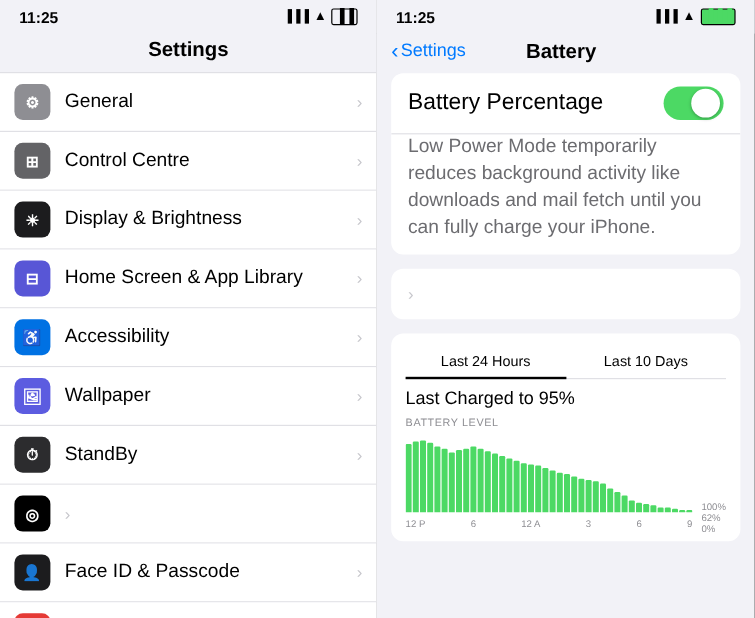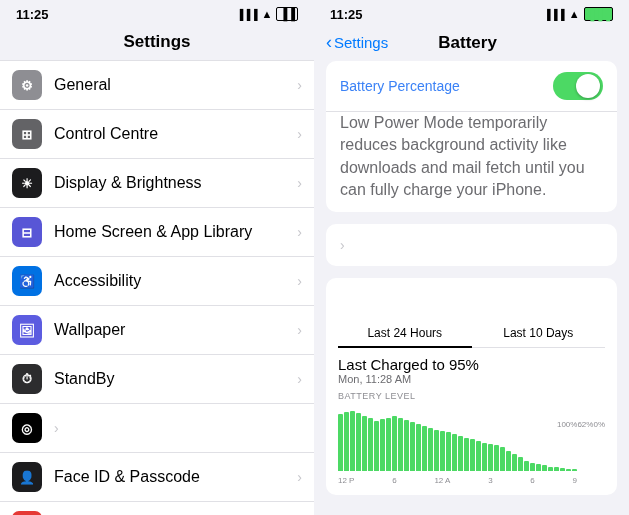--- a/index.html
+++ b/index.html
@@ -174,22 +174,22 @@
       padding: 11px 14px;
       border-bottom: 0.5px solid #e0e0e5;
       min-height: 44px;
     }
 
     .battery-row:last-child {
       border-bottom: none;
     }
 
     .battery-row-label {
-      font-size: 14px;
-      color: #3b82f6;
+      font-size: 19px;
+      color: #000000;
     }
 
     .battery-row-desc {
       font-size: 16px;
       color: #6c6c70;
       padding: 0 14px 10px;
       line-height: 1.4;
     }
 
     
@@ -254,21 +254,20 @@
       background: #fff;
       border-radius: 10px;
       margin: 0 12px;
       padding: 10px 12px;
     }
 
     .chart-tabs {
       display: flex;
       border-bottom: 0.5px solid #e0e0e5;
       margin-bottom: 8px;
-      margin-top: 32px;
     }
 
     .chart-tab {
       flex: 1;
       text-align: center;
       padding: 6px 4px;
       font-size: 12px;
       color: #000;
       cursor: pointer;
     }
@@ -304,24 +303,24 @@
 
     .chart-container {
       position: relative;
       height: 80px;
       width: 100%;
     }
 
     .chart-y-labels {
       position: absolute;
       right: 0;
-      top: 15px;
+      top: 4px;
       height: 100%;
       display: flex;
-      flex-direction: row;
+      flex-direction: column;
       justify-content: flex-end;
       font-size: 8px;
       color: #8e8e93;
     }
 
     .chart-bars-area {
       position: absolute;
       left: 0;
       right: 28px;
       top: 0;
@@ -447,21 +446,20 @@
     </div>
   </div>
 
   <div class="chart-section">
     <div class="chart-tabs">
       <div class="chart-tab active">Last 24 Hours</div>
       <div class="chart-tab">Last 10 Days</div>
     </div>
     <div class="chart-info">
       <div class="chart-info-title">Last Charged to 95%</div>
-      <div class="chart-info-sub">Mon, 11:28 AM</div>
     </div>
     <div class="chart-label">BATTERY LEVEL</div>
     <div class="chart-container">
       <div class="chart-bars-area" id="chart-bars">
           <div class="chart-bar" style="height: 85%;"></div>
           <div class="chart-bar" style="height: 88%;"></div>
           <div class="chart-bar" style="height: 90%;"></div>
           <div class="chart-bar" style="height: 87%;"></div>
           <div class="chart-bar" style="height: 82%;"></div>
           <div class="chart-bar" style="height: 80%;"></div>

